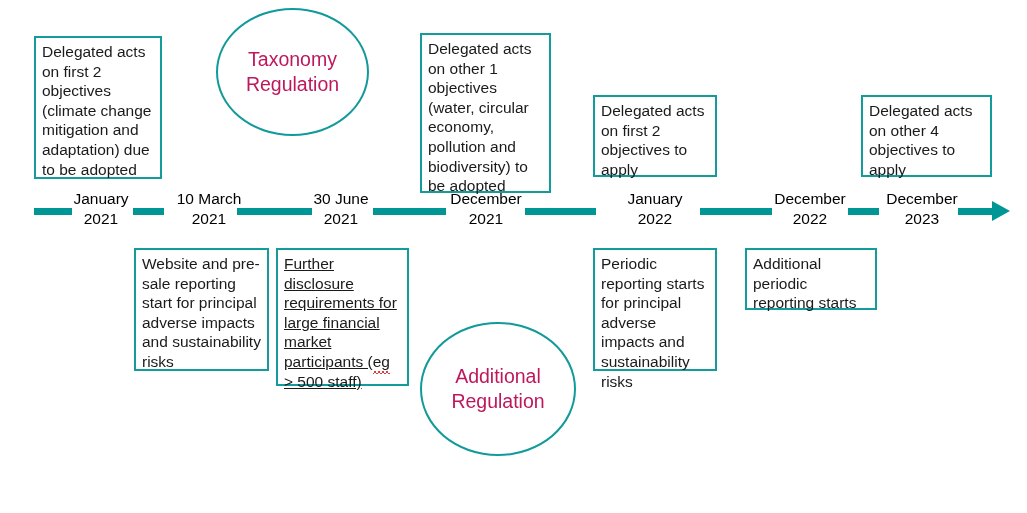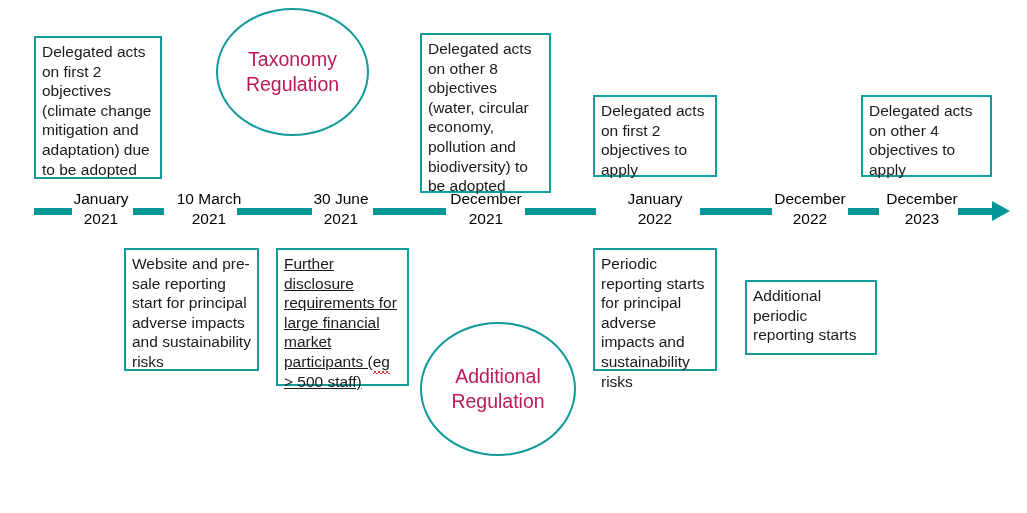--- a/index.html
+++ b/index.html
@@ -101,21 +101,21 @@
 </head>
 <body>
 
 <div id="canvas">
 
   <div class="tbox" style="left:34px; top:36px; width:128px; height:143px;">Delegated acts on first 2 objectives (climate change mitigation and adaptation) due to be adopted</div>
 
   <div class="circle" style="left:216px; top:8px; width:153px; height:128px;">Taxonomy
 Regulation</div>
 
-  <div class="tbox" style="left:420px; top:33px; width:131px; height:160px;">Delegated acts on other 8 objectives (water, circular economy, pollution and biodiversity) to be adopted</div>
+  <div class="tbox" style="left:420px; top:33px; width:131px; height:160px;">Delegated acts on other 1 objectives (water, circular economy, pollution and biodiversity) to be adopted</div>
 
   <div class="tbox" style="left:593px; top:95px; width:124px; height:82px;">Delegated acts on first 2 objectives to apply</div>
 
   <div class="tbox" style="left:861px; top:95px; width:131px; height:82px;">Delegated acts on other 4 objectives to apply</div>
 
   <div class="datelabel" style="left:56px; top:189px; width:90px;">January
 2021</div>
 
   <div class="datelabel" style="left:164px; top:189px; width:90px;">10 March
 2021</div>
@@ -138,24 +138,24 @@
   <div class="axis-seg" style="left:34px; top:208px; width:38px;"></div>
   <div class="axis-seg" style="left:133px; top:208px; width:31px;"></div>
   <div class="axis-seg" style="left:237px; top:208px; width:75px;"></div>
   <div class="axis-seg" style="left:373px; top:208px; width:73px;"></div>
   <div class="axis-seg" style="left:525px; top:208px; width:71px;"></div>
   <div class="axis-seg" style="left:700px; top:208px; width:72px;"></div>
   <div class="axis-seg" style="left:848px; top:208px; width:31px;"></div>
   <div class="axis-arrow-shaft" style="left:958px; top:208px; width:36px;"></div>
   <div class="axis-arrow-head" style="left:992px; top:201px;"></div>
 
-  <div class="tbox" style="left:124px; top:248px; width:135px; height:123px;">Website and pre-sale reporting start for principal adverse impacts and sustainability risks</div>
+  <div class="tbox" style="left:134px; top:248px; width:135px; height:123px;">Website and pre-sale reporting start for principal adverse impacts and sustainability risks</div>
 
   <div class="tbox" style="left:276px; top:248px; width:133px; height:138px;text-decoration:underline;"><span>Further disclosure requirements for large financial market participants (</span><span class="spell">eg</span><span> &gt; 500 staff)</span></div>
 
   <div class="circle" style="left:420px; top:322px; width:156px; height:134px;">Additional
 Regulation</div>
 
   <div class="tbox" style="left:593px; top:248px; width:124px; height:123px;">Periodic reporting starts for principal adverse impacts and sustainability risks</div>
 
-  <div class="tbox" style="left:745px; top:248px; width:132px; height:75px;margin-top:32px;">Additional periodic reporting starts</div>
+  <div class="tbox" style="left:745px; top:248px; width:132px; height:62px;">Additional periodic reporting starts</div>
 
 </div>
 
 </body></html>

